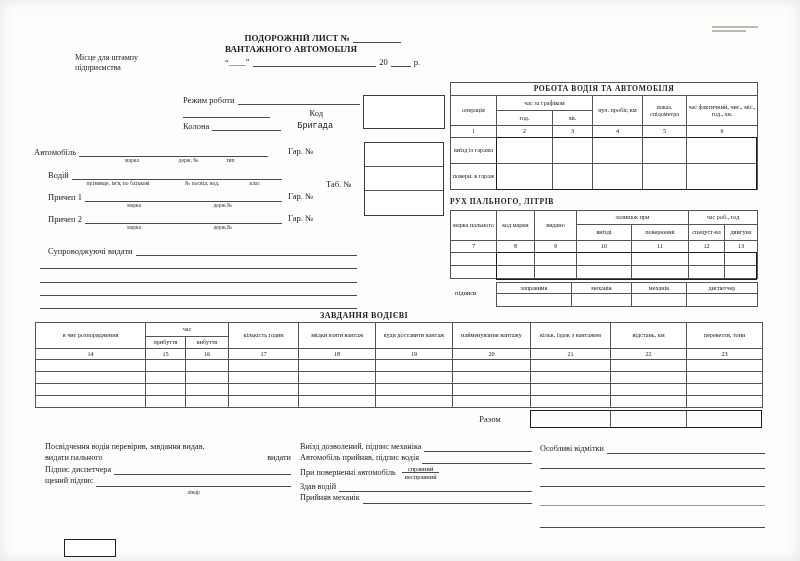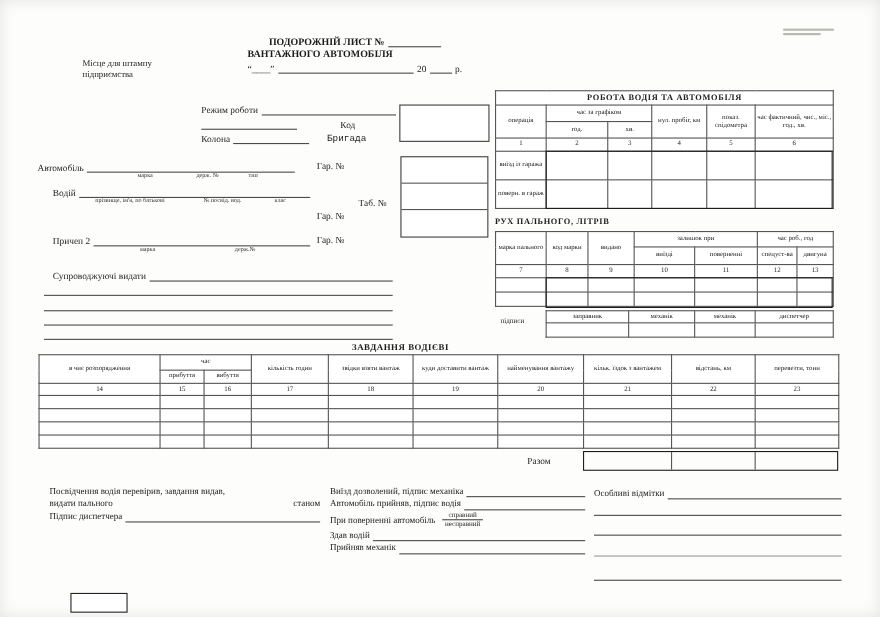--- a/index.html
+++ b/index.html
@@ -94,20 +94,27 @@
   <div class="abs frow" style="left:48px;top:169px;width:234px;">
     <span class="lbl">Водій</span>
     <span class="line">
       <i class="sub" style="left:22%;">прізвище, ім'я, по батькові</i>
       <i class="sub" style="left:62%;">№ посвід. вод.</i>
       <i class="sub" style="left:87%;">клас</i>
     </span>
   </div>
   <span class="abs lbl" style="left:288px;top:179px;margin-left:38px;">Таб. №</span>
 
+  <div class="abs frow" style="left:48px;top:191px;width:234px;">
+    <span class="lbl">Причеп 1</span>
+    <span class="line">
+      <i class="sub" style="left:25%;">марка</i>
+      <i class="sub" style="left:70%;">держ.№</i>
+    </span>
+  </div>
   <span class="abs lbl" style="left:288px;top:191px;">Гар. №</span>
 
   <div class="abs frow" style="left:48px;top:213px;width:234px;">
     <span class="lbl">Причеп 2</span>
     <span class="line">
       <i class="sub" style="left:25%;">марка</i>
       <i class="sub" style="left:70%;">держ.№</i>
     </span>
   </div>
   <span class="abs lbl" style="left:288px;top:213px;">Гар. №</span>
@@ -351,25 +358,31 @@
     <div style="width:79px;border-right:0.9px solid #555;"></div>
     <div style="width:75px;border-right:0.9px solid #555;"></div>
     <div style="flex:1;"></div>
   </div>
 
   <div class="abs btxt" style="left:45px;top:441px;width:246px;">
     <div>Посвідчення водія перевірив, завдання видав,</div>
     <div class="frow">
       <span>видати пального</span>
       <span style="flex:1;"></span>
-      <span>станом</span>
+      <span>видати</span>
     </div>
     <div class="frow">
       <span>Підпис диспетчера</span>
       <span class="line"></span>
+    </div>
+    <div class="frow">
+      <span>щений підпис</span>
+      <span class="line">
+        <i class="sub" style="left:50%;">лікар</i>
+      </span>
     </div>
   </div>
 
   <div class="abs btxt frow" style="left:540px;top:443px;width:225px;">
     <span>Особливі відмітки</span>
     <span class="line"></span>
   </div>
 
   <div class="abs btxt" style="left:300px;top:441px;width:232px;">
     <div class="frow">

